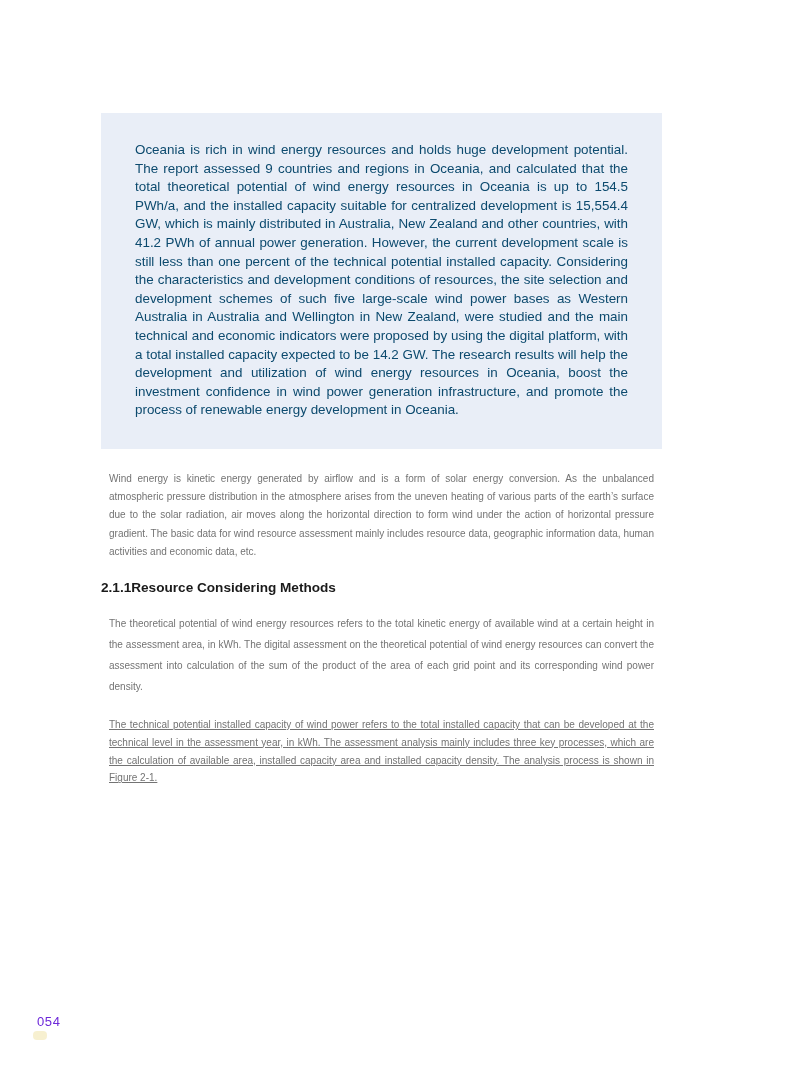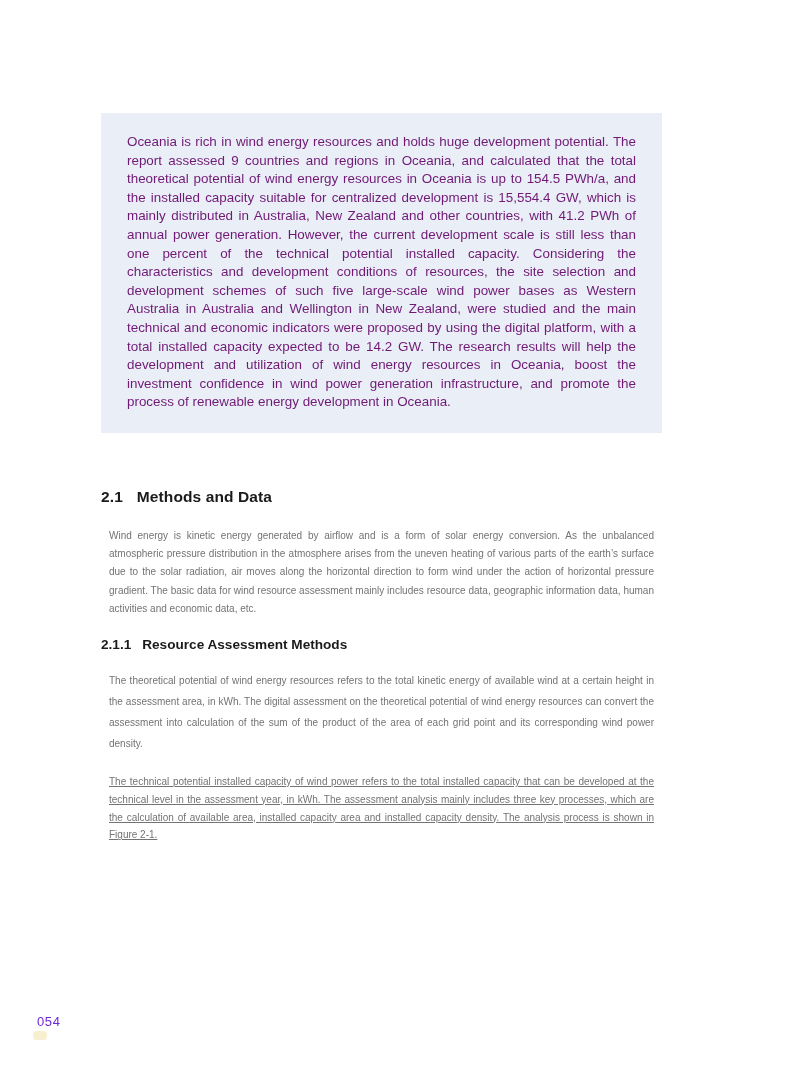--- a/index.html
+++ b/index.html
@@ -21,41 +21,41 @@
     top: 0;
     width: 561px;
   }
   .abstract-box {
     margin-top: 113px;
     background: #e9eef7;
     padding: 12px 18px 13px 18px;
     box-sizing: border-box;
   }
   .abstract-box p {
-    margin: 8px;
+    margin: 16px;
     font-size: 13.4px;
     line-height: 18.6px;
-    color: #701a75;
+    color: #0c4a6e;
     text-align: justify;
   }
   h2.section-heading {
     margin: 55px 0 0 0;
     font-size: 15.5px;
     font-weight: bold;
     color: #1a1a1a;
     letter-spacing: 0.1px;
   }
   h2.section-heading .sec-num { margin-right: 14px; }
   h3.subsection-heading {
     margin: 19px 0 0 0;
     font-size: 13.6px;
     font-weight: bold;
     color: #1a1a1a;
   }
-  h3.subsection-heading .sec-num { margin-right: 11px; }
+  h3.subsection-heading .sec-num { }
   p.body-para {
     margin: 8px;
     font-size: 10px;
     line-height: 18.2px;
     color: #737373;
     text-align: justify;
   }
   p.body-para.first-after-h2 { margin-top: 21px; }
   p.body-para.spaced { margin-top: 15px; }
   p.body-para.tight {
@@ -89,29 +89,26 @@
 <body>
 
 <div class="page">
 
   <div class="content-col">
 
     <div class="abstract-box">
       <p>Oceania is rich in wind energy resources and holds huge development potential. The report assessed 9 countries and regions in Oceania, and calculated that the total theoretical potential of wind energy resources in Oceania is up to 154.5 PWh/a, and the installed capacity suitable for centralized development is 15,554.4 GW, which is mainly distributed in Australia, New Zealand and other countries, with 41.2 PWh of annual power generation. However, the current development scale is still less than one percent of the technical potential installed capacity. Considering the characteristics and development conditions of resources, the site selection and development schemes of such five large-scale wind power bases as Western Australia in Australia and Wellington in New Zealand, were studied and the main technical and economic indicators were proposed by using the digital platform, with a total installed capacity expected to be 14.2 GW. The research results will help the development and utilization of wind energy resources in Oceania, boost the investment confidence in wind power generation infrastructure, and promote the process of renewable energy development in Oceania.</p>
     </div>
 
-    <h2 class="section-heading">
-      <span class="sec-num">2.1</span><span>Methods and Data</span>
-    </h2>
 
     <p class="body-para first-after-h2">Wind energy is kinetic energy generated by airflow and is a form of solar energy conversion. As the unbalanced atmospheric pressure distribution in the atmosphere arises from the uneven heating of various parts of the earth’s surface due to the solar radiation, air moves along the horizontal direction to form wind under the action of horizontal pressure gradient. The basic data for wind resource assessment mainly includes resource data, geographic information data, human activities and economic data, etc.</p>
 
 
     <h3 class="subsection-heading">
-      <span class="sec-num">2.1.1</span><span>Resource Assessment Methods</span>
+      <span class="sec-num">2.1.1</span><span>Resource Considering Methods</span>
     </h3>
 
     <p class="body-para tight">The theoretical potential of wind energy resources refers to the total kinetic energy of available wind at a certain height in the assessment area, in kWh. The digital assessment on the theoretical potential of wind energy resources can convert the assessment into calculation of the sum of the product of the area of each grid point and its corresponding wind power density.</p>
 
     <p class="body-para tight2">The technical potential installed capacity of wind power refers to the total installed capacity that can be developed at the technical level in the assessment year, in kWh. The assessment analysis mainly includes three key processes, which are the calculation of available area, installed capacity area and installed capacity density. The analysis process is shown in Figure 2-1.</p>
 
   </div>
 
   <div class="page-number">054</div>
 

